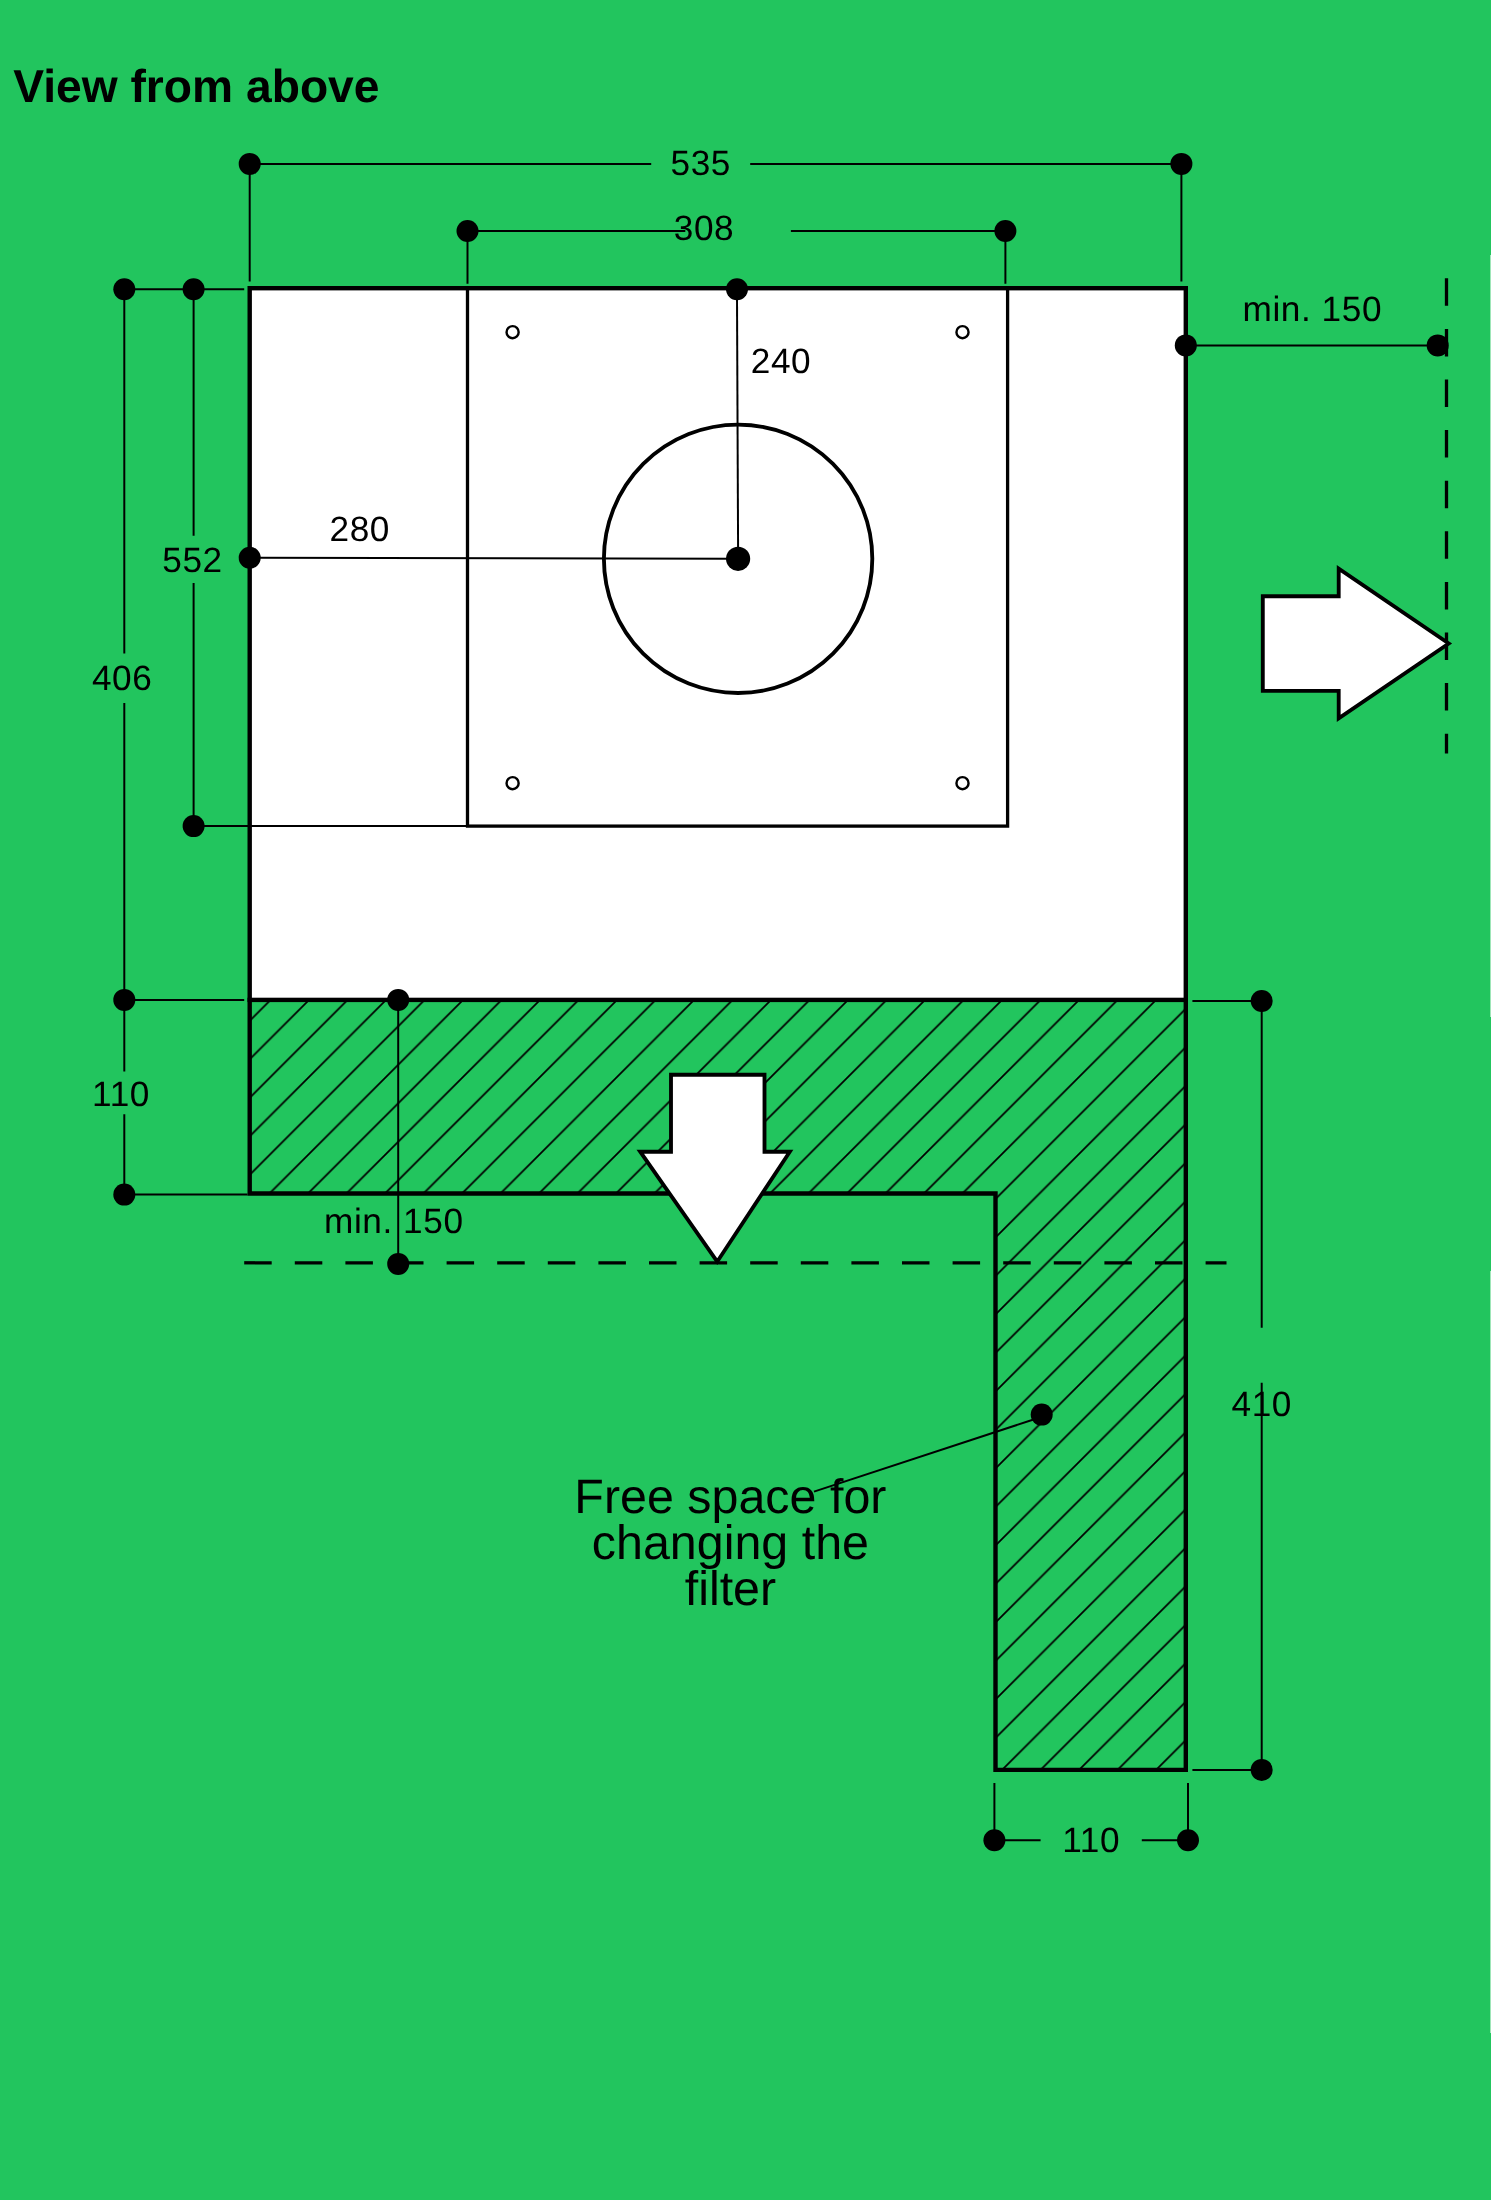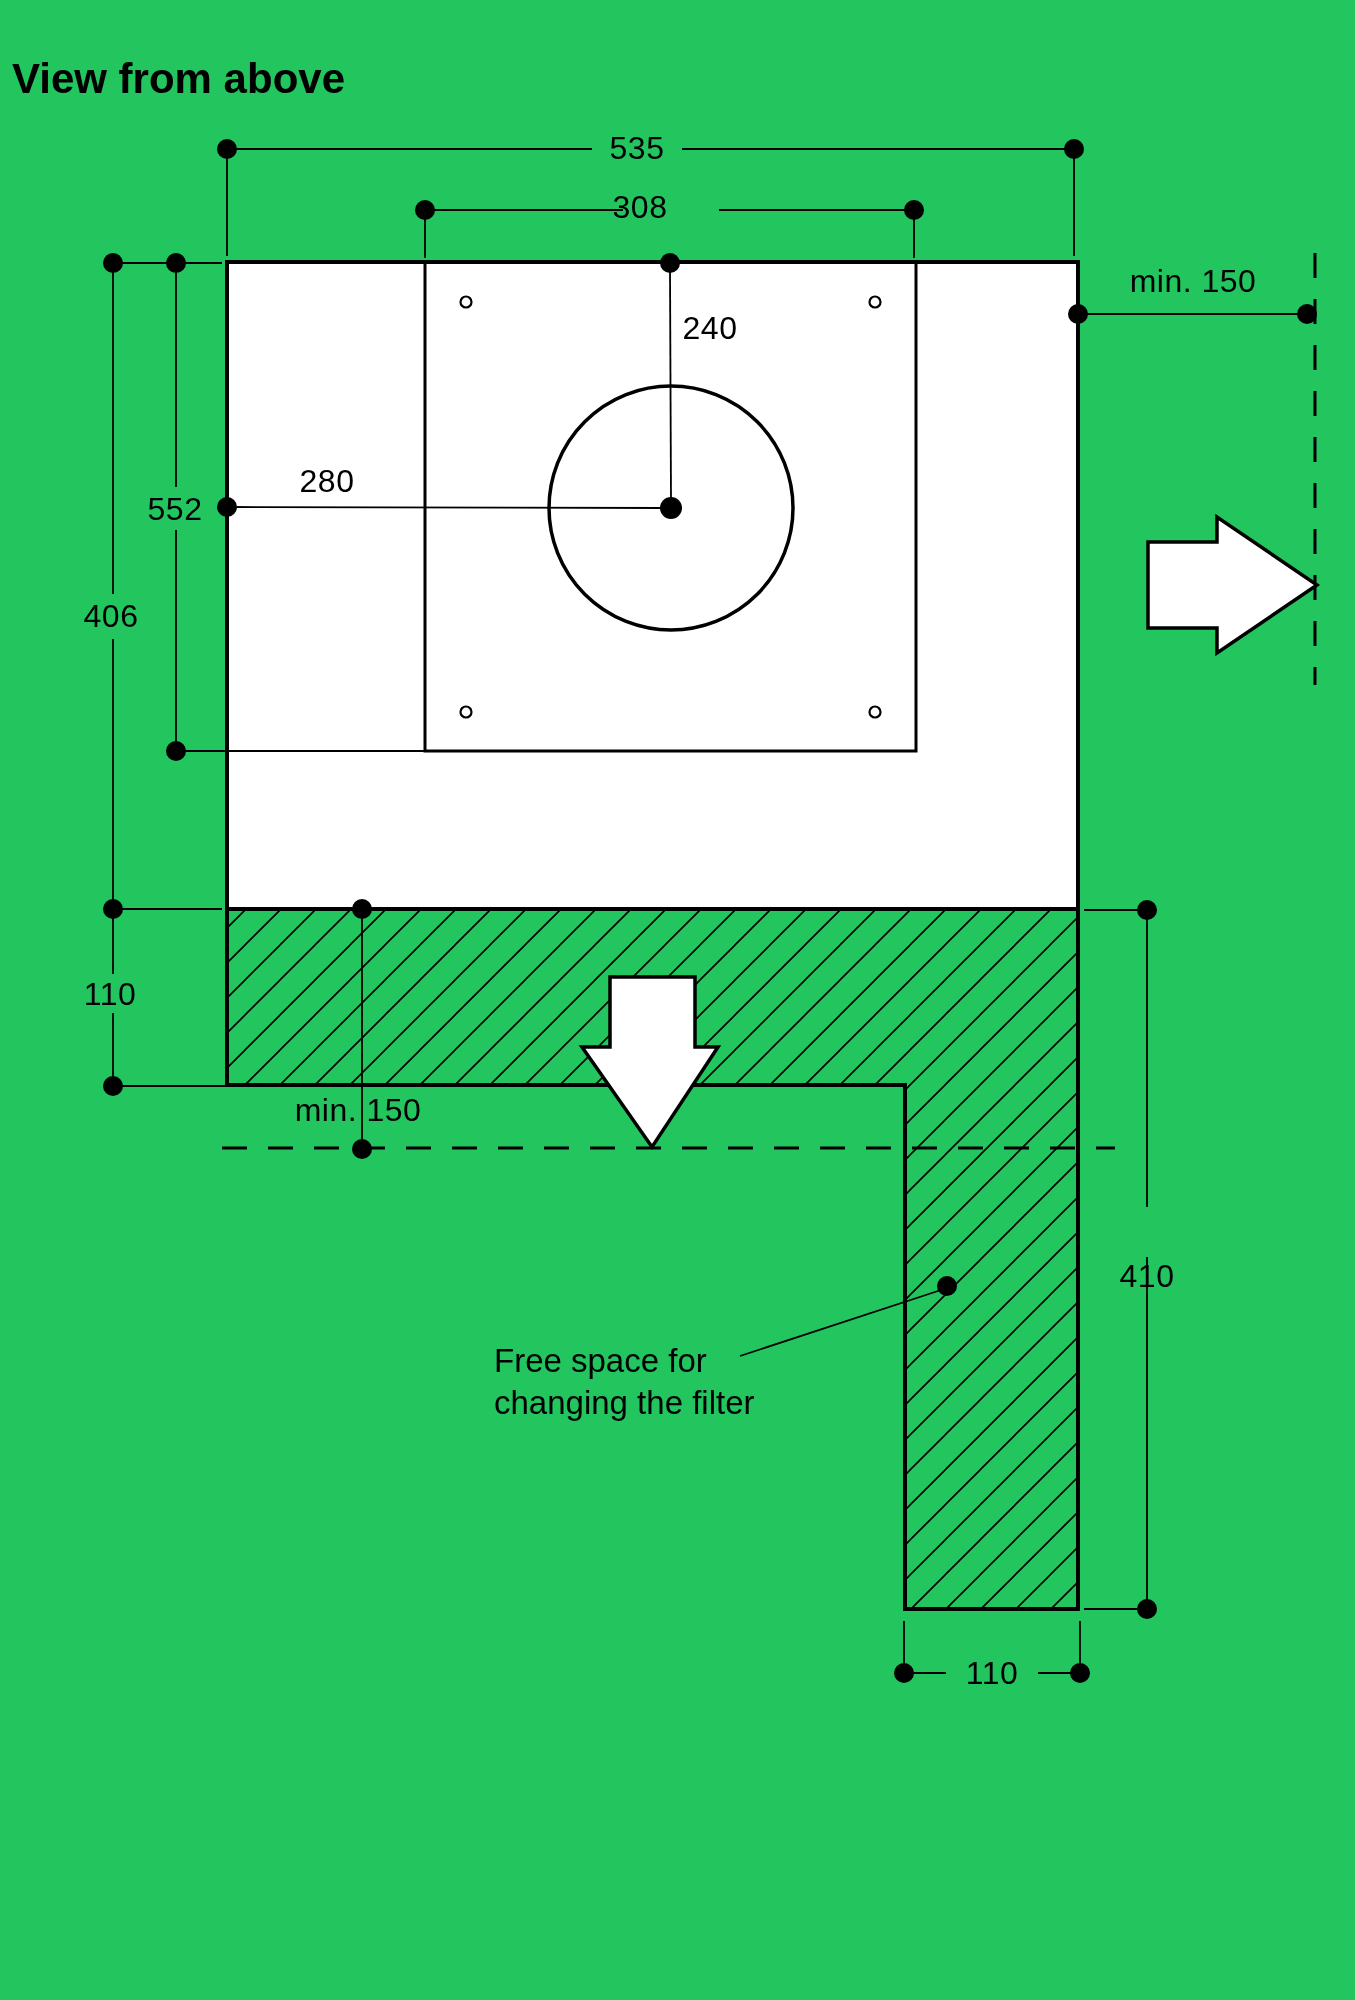--- a/index.html
+++ b/index.html
@@ -22,25 +22,26 @@
     letter-spacing:0.5px;
   }
   .label.title{
     transform:none;
     font-size:42px;
     font-weight:bold;
     letter-spacing:0;
   }
   .label.note{
     transform:none;
-    font-size:33px;
+    font-size:44px;
     line-height:42px;
     white-space:normal;
     width:340px;
     letter-spacing:0;
+    text-align:center;
   }
 </style>
 </head>
 <body>
 
 <div class="stage">
 
   <svg width="1355" height="2000" viewBox="0 0 1355 2000">
     <defs>
       <pattern id="hatch" width="35" height="35" patternUnits="userSpaceOnUse">

